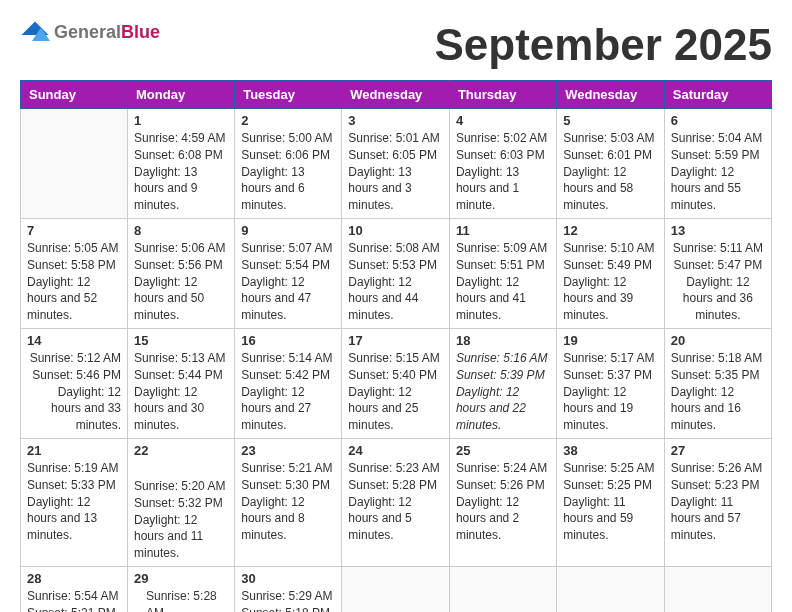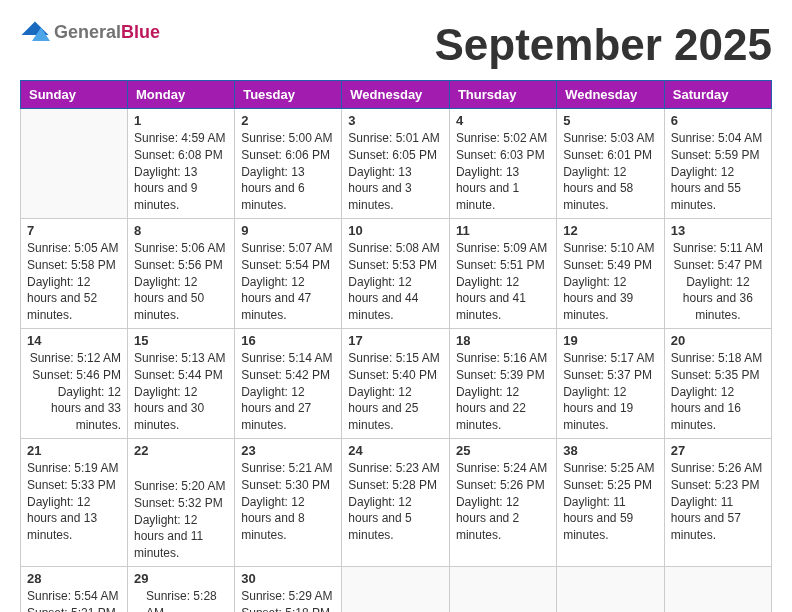--- a/index.html
+++ b/index.html
@@ -209,21 +209,21 @@
 Daylight: 12 hours and 27 minutes.</div>
         </td>
         <td>
           <div class="day-number">17</div>
           <div class="day-info" style="white-space: pre-line;">Sunrise: 5:15 AM
 Sunset: 5:40 PM
 Daylight: 12 hours and 25 minutes.</div>
         </td>
         <td>
           <div class="day-number">18</div>
-          <div class="day-info" style="white-space: pre-line;">Sunrise: 5:16 AM
+          <div class="day-info" style="white-space: pre-line; font-style: italic;">Sunrise: 5:16 AM
 Sunset: 5:39 PM
 Daylight: 12 hours and 22 minutes.</div>
         </td>
         <td>
           <div class="day-number">19</div>
           <div class="day-info" style="white-space: pre-line;">Sunrise: 5:17 AM
 Sunset: 5:37 PM
 Daylight: 12 hours and 19 minutes.</div>
         </td>
         <td>

